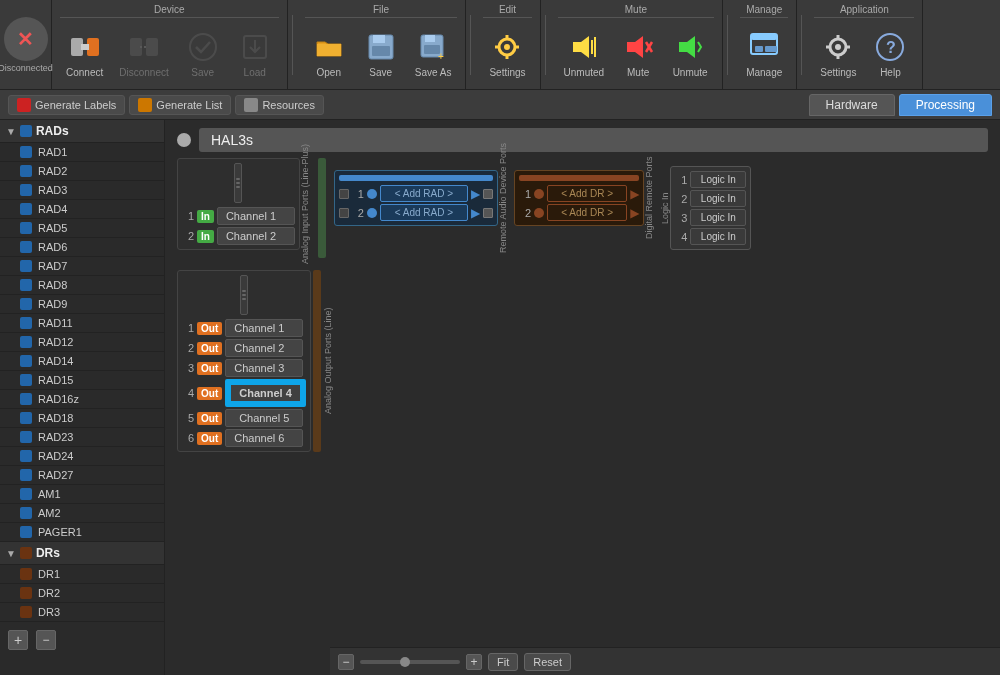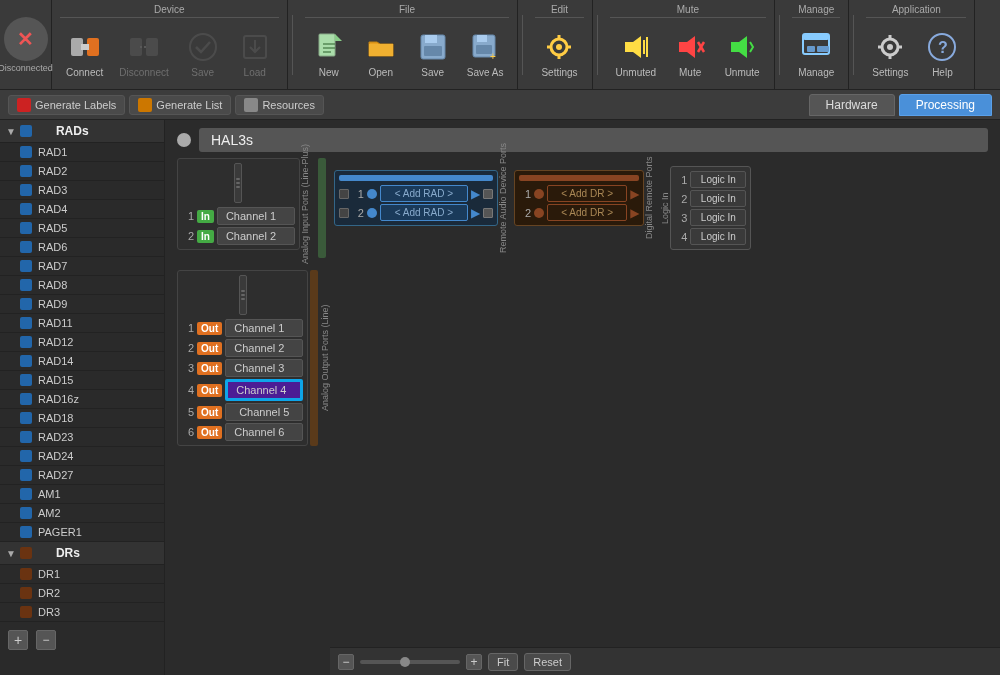--- a/index.html
+++ b/index.html
@@ -33,21 +33,21 @@
 
     
     .main-layout { display: flex; height: calc(675px - 90px - 30px); }
 
     
     .sidebar { width: 165px; background: #2a2a2a; border-right: 1px solid #222; overflow-y: auto; flex-shrink: 0; }
     .sidebar-group { }
     .sidebar-group-header { display: flex; align-items: center; gap: 4px; padding: 4px 6px; background: #333; border-bottom: 1px solid #222; cursor: pointer; }
     .sidebar-arrow { color: #aaa; font-size: 10px; }
     .sidebar-group-color { width: 12px; height: 12px; border-radius: 2px; }
-    .sidebar-group-label { font-size: 12px; font-weight: bold; color: #eee; margin-left: 20px; }
+    .sidebar-group-label { font-size: 12px; font-weight: bold; color: #eee; }
     .sidebar-item { display: flex; align-items: center; gap: 6px; padding: 3px 6px 3px 20px; cursor: pointer; border-bottom: 1px solid #222; }
     .sidebar-item-color { width: 12px; height: 12px; border-radius: 2px; flex-shrink: 0; }
     .sidebar-item-label { font-size: 11px; color: #ccc; }
     .sidebar-add-btn { width: 20px; height: 20px; background: #555; border: 1px solid #666; border-radius: 2px; display: flex; align-items: center; justify-content: center; cursor: pointer; color: #ccc; font-size: 14px; margin: 4px; }
     .sidebar-bottom { display: flex; align-items: center; padding: 4px; }
 
     
     .content { flex: 1; overflow: auto; background: #2b2b2b; position: relative; }
 
     
@@ -127,32 +127,20 @@
   </div>
 
   <div class="toolbar-divider"></div>
 
   <div class="toolbar-section">
     <div class="toolbar-section-label">File</div>
     <div class="toolbar-buttons">
       <div class="tb-btn">
         <div class="icon-box">
           <svg width="34" height="34" viewBox="0 0 34 34">
-              <rect x="7" y="4" width="16" height="22" rx="1" fill="#aaddaa" stroke="#88aa88" stroke-width="1"></rect>
-              <polygon points="23,4 23,11 30,11" fill="#88cc88"></polygon>
-              <line x1="11" y1="14" x2="23" y2="14" stroke="#558855" stroke-width="1.5"></line>
-              <line x1="11" y1="18" x2="23" y2="18" stroke="#558855" stroke-width="1.5"></line>
-              <line x1="11" y1="22" x2="19" y2="22" stroke="#558855" stroke-width="1.5"></line>
-            </svg>
-        </div>
-        <span class="btn-label">New</span>
-      </div>
-      <div class="tb-btn">
-        <div class="icon-box">
-          <svg width="34" height="34" viewBox="0 0 34 34">
               <path d="M5,12 L5,26 L29,26 L29,14 L16,14 L13,12 Z" fill="#e8a020" stroke="#c08010" stroke-width="1"></path>
               <rect x="5" y="14" width="24" height="12" rx="0" fill="#f0b030"></rect>
             </svg>
         </div>
         <span class="btn-label">Open</span>
       </div>
       <div class="tb-btn">
         <div class="icon-box">
           <svg width="34" height="34" viewBox="0 0 34 34">
               <rect x="5" y="5" width="24" height="24" rx="2" fill="#88aacc" stroke="#6688aa" stroke-width="1"></rect>
@@ -563,21 +551,21 @@
           <span style="background:#444;border:1px solid #555;color:#ccc;font-size:11px;padding:2px 8px;border-radius:2px;min-width:78px;">Channel 2</span>
         </div>
         <div style="display:flex; align-items:center; gap:3px;">
           <span style="color:#aaa;font-size:11px;width:12px;text-align:right;">3</span>
           <span style="background:#e07020;color:white;font-size:10px;font-weight:bold;padding:1px 4px;border-radius:2px;">Out</span>
           <span style="background:#444;border:1px solid #555;color:#ccc;font-size:11px;padding:2px 8px;border-radius:2px;min-width:78px;">Channel 3</span>
         </div>
         <div style="display:flex; align-items:center; gap:3px;">
           <span style="color:#aaa;font-size:11px;width:12px;text-align:right;">4</span>
           <span style="background:#e07020;color:white;font-size:10px;font-weight:bold;padding:1px 4px;border-radius:2px;">Out</span>
-          <span style="background:#4c1d95;border:3px solid #0ea5e9;color:#ccc;font-size:11px;padding:2px 8px;border-radius:2px;min-width:78px;">Channel 4</span>
+          <span style="background:#404040;border:6px solid #0ea5e9;color:#ccc;font-size:11px;padding:2px 8px;border-radius:2px;min-width:78px;font-weight:bold;">Channel 4</span>
         </div>
         <div style="display:flex; align-items:center; gap:3px;">
           <span style="color:#aaa;font-size:11px;width:12px;text-align:right;">5</span>
           <span style="background:#e07020;color:white;font-size:10px;font-weight:bold;padding:1px 4px;border-radius:2px;">Out</span>
           <span style="background:#444;border:1px solid #555;color:#ccc;font-size:11px;padding:2px 8px;border-radius:2px;min-width:78px;text-align:center;">Channel 5</span>
         </div>
         <div style="display:flex; align-items:center; gap:3px;">
           <span style="color:#aaa;font-size:11px;width:12px;text-align:right;">6</span>
           <span style="background:#e07020;color:white;font-size:10px;font-weight:bold;padding:1px 4px;border-radius:2px;">Out</span>
           <span style="background:#444;border:1px solid #555;color:#ccc;font-size:11px;padding:2px 8px;border-radius:2px;min-width:78px;">Channel 6</span>

